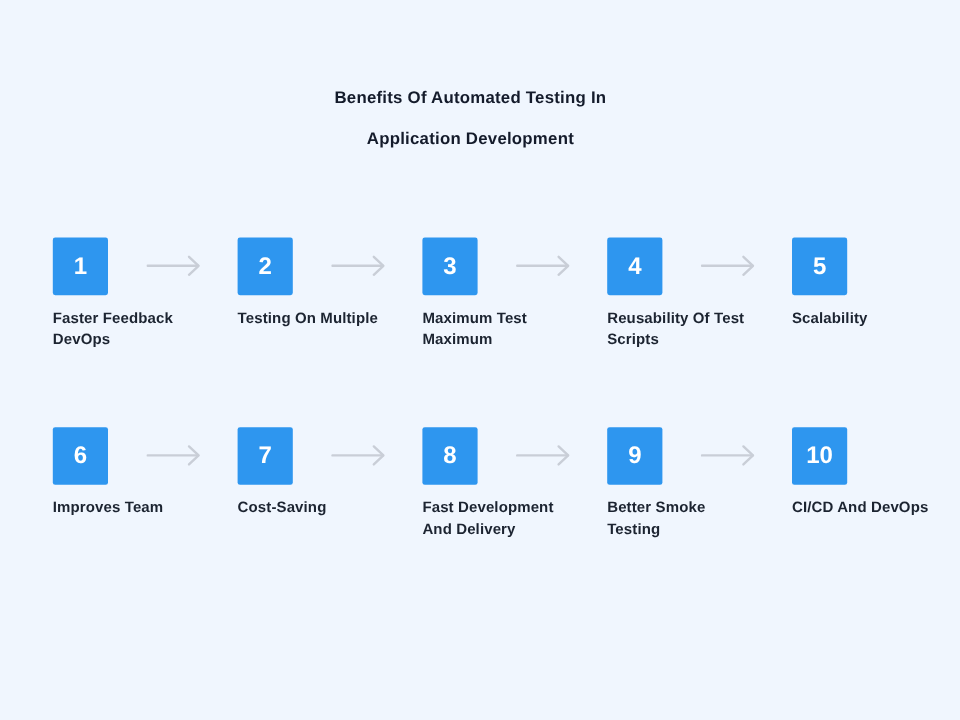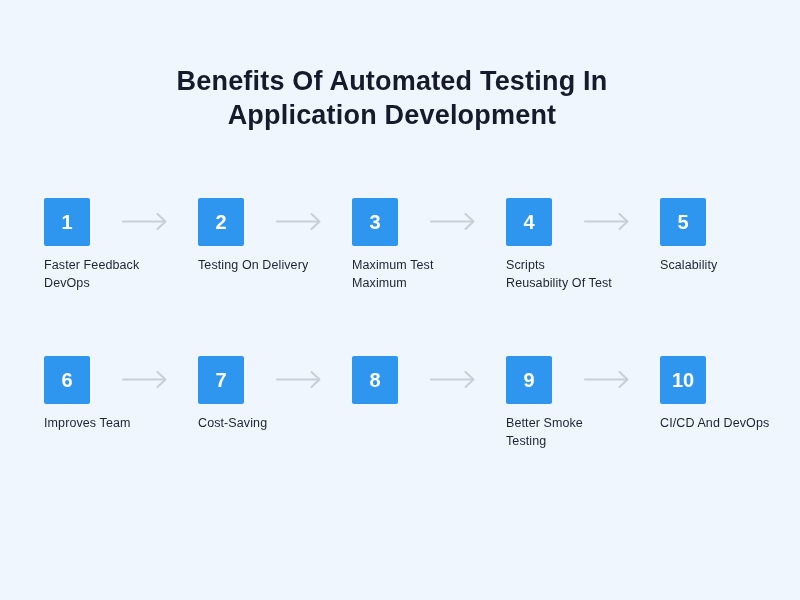--- a/index.html
+++ b/index.html
@@ -9,21 +9,21 @@
     font-family: "Liberation Sans", sans-serif;
     position: relative;
     overflow: hidden;
   }
   .title {
     position: absolute;
     top: 64px; left: 0;
     width: 784px;
     margin: 0;
     text-align: center;
-    font-size: 27px;
+    font-size: 14px;
     line-height: 34px;
     font-weight: 700;
     color: #141B2B;
     letter-spacing: 0.2px;
   }
   .title-line { display: block; }
   .row {
     position: absolute;
     left: 44px;
     display: flex;
@@ -44,21 +44,21 @@
     justify-content: center;
     color: #FFFFFF;
     font-size: 20px;
     font-weight: 700;
   }
   .label {
     margin-top: 11px;
     width: 132px;
     font-size: 12.5px;
     line-height: 17.5px;
-    font-weight: 400;
+    font-weight: 700;
     color: #1C2431;
     letter-spacing: 0.1px;
   }
   .label-line { display: block; min-height: 0; }
   .arrow {
     position: absolute;
     left: 78px;
     top: 14px;
   }
   .arrow path, .arrow line {
@@ -93,21 +93,21 @@
         <line x1="1" y1="9.5" x2="43" y2="9.5"></line>
         <path d="M 35.5 2 L 43.5 9.5 L 35.5 17"></path>
       </svg>
     </div>
 
     <div class="step">
       <div class="square">
         <span>2</span>
       </div>
       <div class="label">
-        <span class="label-line">Testing On Delivery</span>
+        <span class="label-line">Testing On Multiple</span>
       </div>
       <svg class="arrow" width="46" height="19" viewBox="0 0 46 19">
         <line x1="1" y1="9.5" x2="43" y2="9.5"></line>
         <path d="M 35.5 2 L 43.5 9.5 L 35.5 17"></path>
       </svg>
     </div>
 
     <div class="step">
       <div class="square">
         <span>3</span>
@@ -120,22 +120,22 @@
         <line x1="1" y1="9.5" x2="43" y2="9.5"></line>
         <path d="M 35.5 2 L 43.5 9.5 L 35.5 17"></path>
       </svg>
     </div>
 
     <div class="step">
       <div class="square">
         <span>4</span>
       </div>
       <div class="label">
+        <span class="label-line">Reusability Of Test</span>
         <span class="label-line">Scripts</span>
-        <span class="label-line">Reusability Of Test</span>
       </div>
       <svg class="arrow" width="46" height="19" viewBox="0 0 46 19">
         <line x1="1" y1="9.5" x2="43" y2="9.5"></line>
         <path d="M 35.5 2 L 43.5 9.5 L 35.5 17"></path>
       </svg>
     </div>
 
     <div class="step">
       <div class="square">
         <span>5</span>
@@ -171,20 +171,24 @@
       </div>
       <svg class="arrow" width="46" height="19" viewBox="0 0 46 19">
         <line x1="1" y1="9.5" x2="43" y2="9.5"></line>
         <path d="M 35.5 2 L 43.5 9.5 L 35.5 17"></path>
       </svg>
     </div>
 
     <div class="step">
       <div class="square">
         <span>8</span>
+      </div>
+      <div class="label">
+        <span class="label-line">Fast Development</span>
+        <span class="label-line">And Delivery</span>
       </div>
       <svg class="arrow" width="46" height="19" viewBox="0 0 46 19">
         <line x1="1" y1="9.5" x2="43" y2="9.5"></line>
         <path d="M 35.5 2 L 43.5 9.5 L 35.5 17"></path>
       </svg>
     </div>
 
     <div class="step">
       <div class="square">
         <span>9</span>

